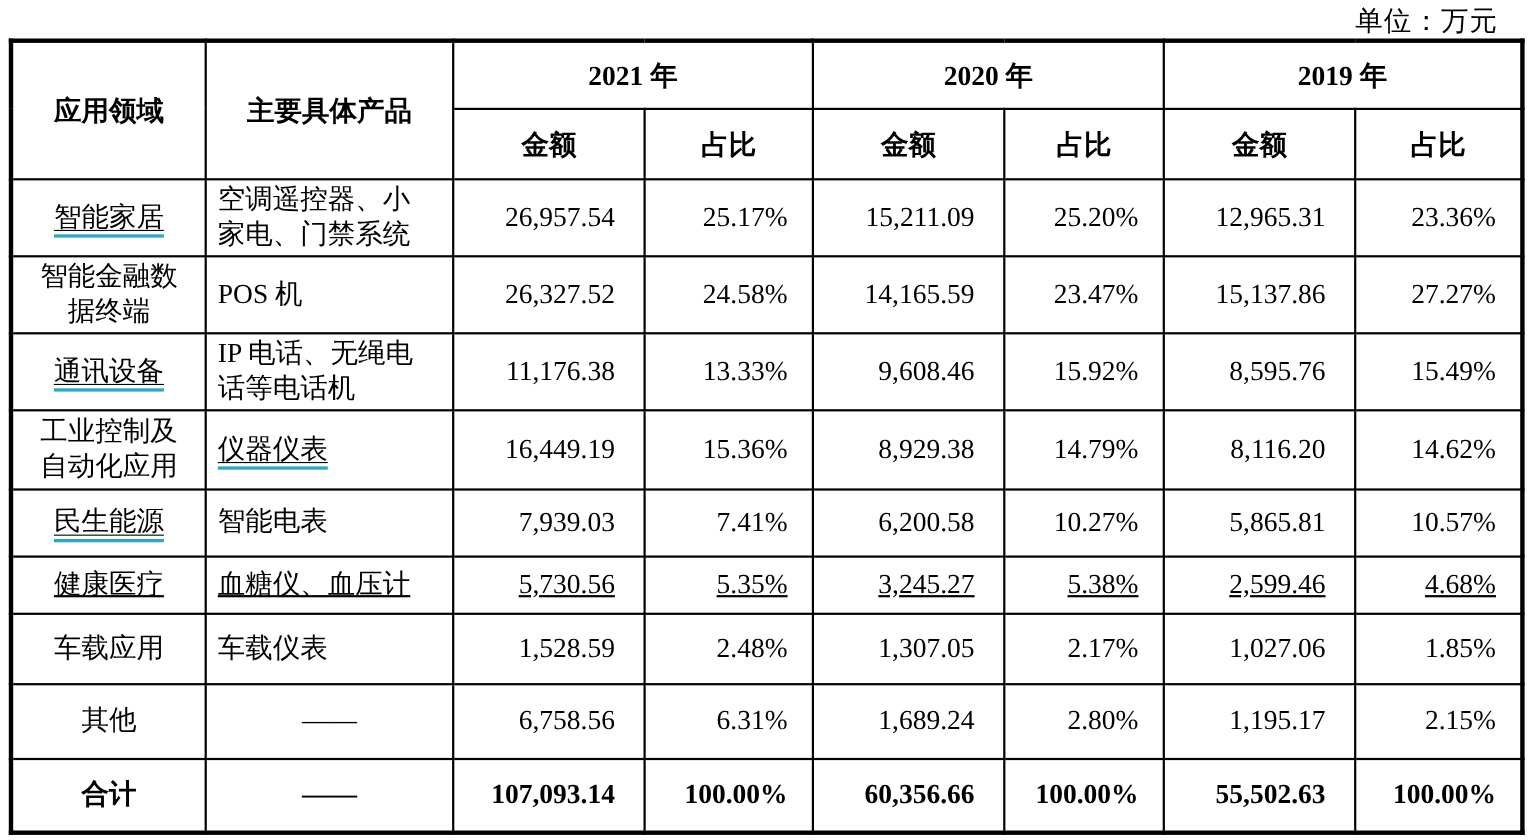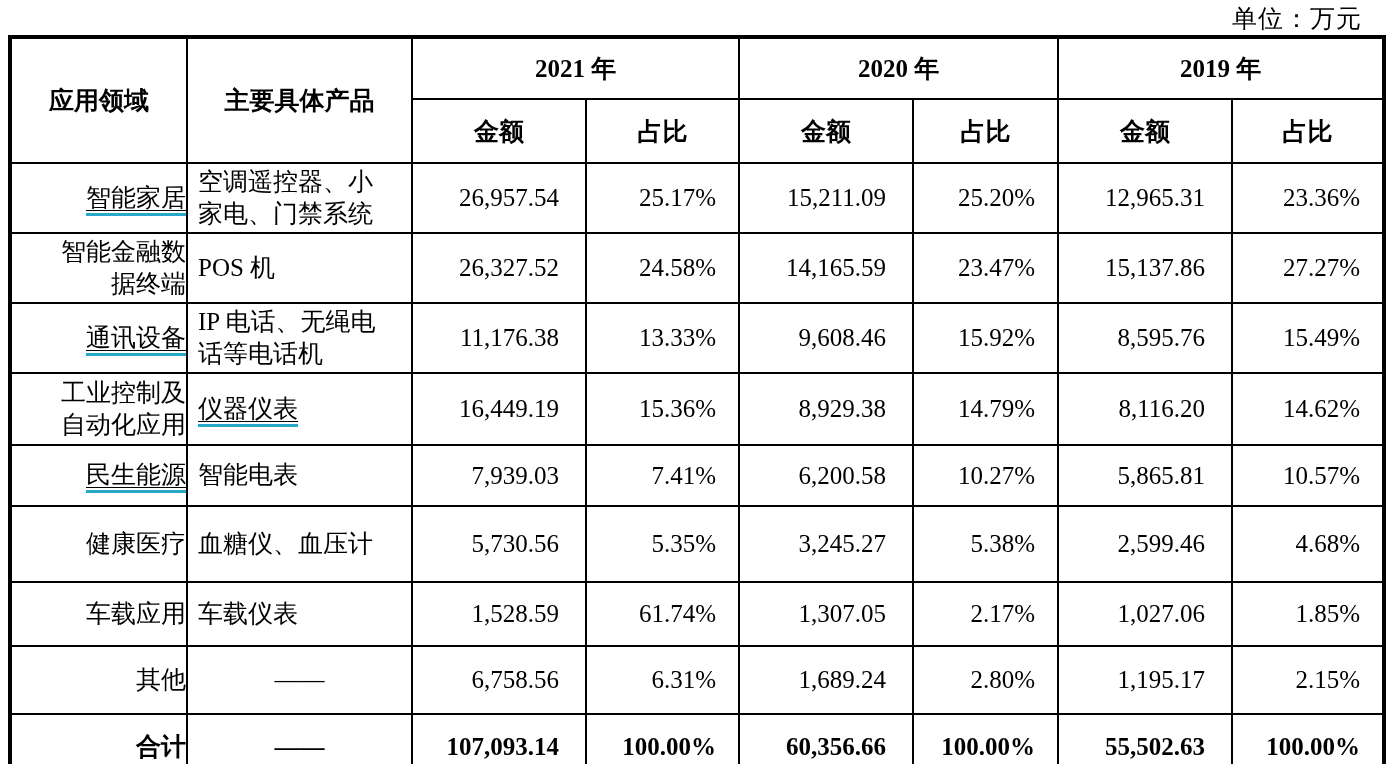--- a/index.html
+++ b/index.html
@@ -18,21 +18,21 @@
     border:4px solid #000;
   }
   th,td{
     border:2px solid #000;
     vertical-align:middle;
     font-size:25px;
     padding:0;
     overflow:hidden;
   }
   th{font-weight:bold;text-align:center;}
-  td.c-field{text-align:right;white-space:pre-line;line-height:1.3;}
+  td.c-field{text-align:center;white-space:pre-line;line-height:1.3;}
   td.c-prod{text-align:left;padding-left:10px;white-space:pre-line;line-height:1.3;}
   td.c-prod.dash{text-align:center;padding-left:0;}
   td.c-amt{text-align:right;padding-right:26px;}
   td.c-pct{text-align:right;padding-right:22px;}
   tr.row-total td{font-weight:bold;}
   .ul{
     text-decoration:underline;
     text-decoration-thickness:1px;
     text-underline-offset:4px;
     border-bottom:3px solid var(--ul-color,#29a8c8);
@@ -120,35 +120,35 @@
       <tr style="height: 61px;">
         <td class="c-field"><span class="ul">民生能源</span></td>
         <td class="c-prod">智能电表</td>
         <td class="c-amt">7,939.03</td>
         <td class="c-pct">7.41%</td>
         <td class="c-amt">6,200.58</td>
         <td class="c-pct">10.27%</td>
         <td class="c-amt">5,865.81</td>
         <td class="c-pct">10.57%</td>
       </tr>
-      <tr style="height: 76px;">
+      <tr style="height: 52px; text-decoration: underline;">
         <td class="c-field">健康医疗</td>
         <td class="c-prod">血糖仪、血压计</td>
         <td class="c-amt">5,730.56</td>
         <td class="c-pct">5.35%</td>
         <td class="c-amt">3,245.27</td>
         <td class="c-pct">5.38%</td>
         <td class="c-amt">2,599.46</td>
         <td class="c-pct">4.68%</td>
       </tr>
       <tr style="height: 64px;">
         <td class="c-field">车载应用</td>
         <td class="c-prod">车载仪表</td>
         <td class="c-amt">1,528.59</td>
-        <td class="c-pct">61.74%</td>
+        <td class="c-pct">2.48%</td>
         <td class="c-amt">1,307.05</td>
         <td class="c-pct">2.17%</td>
         <td class="c-amt">1,027.06</td>
         <td class="c-pct">1.85%</td>
       </tr>
       <tr style="height: 68px;">
         <td class="c-field">其他</td>
         <td class="c-prod dash">——</td>
         <td class="c-amt">6,758.56</td>
         <td class="c-pct">6.31%</td>

